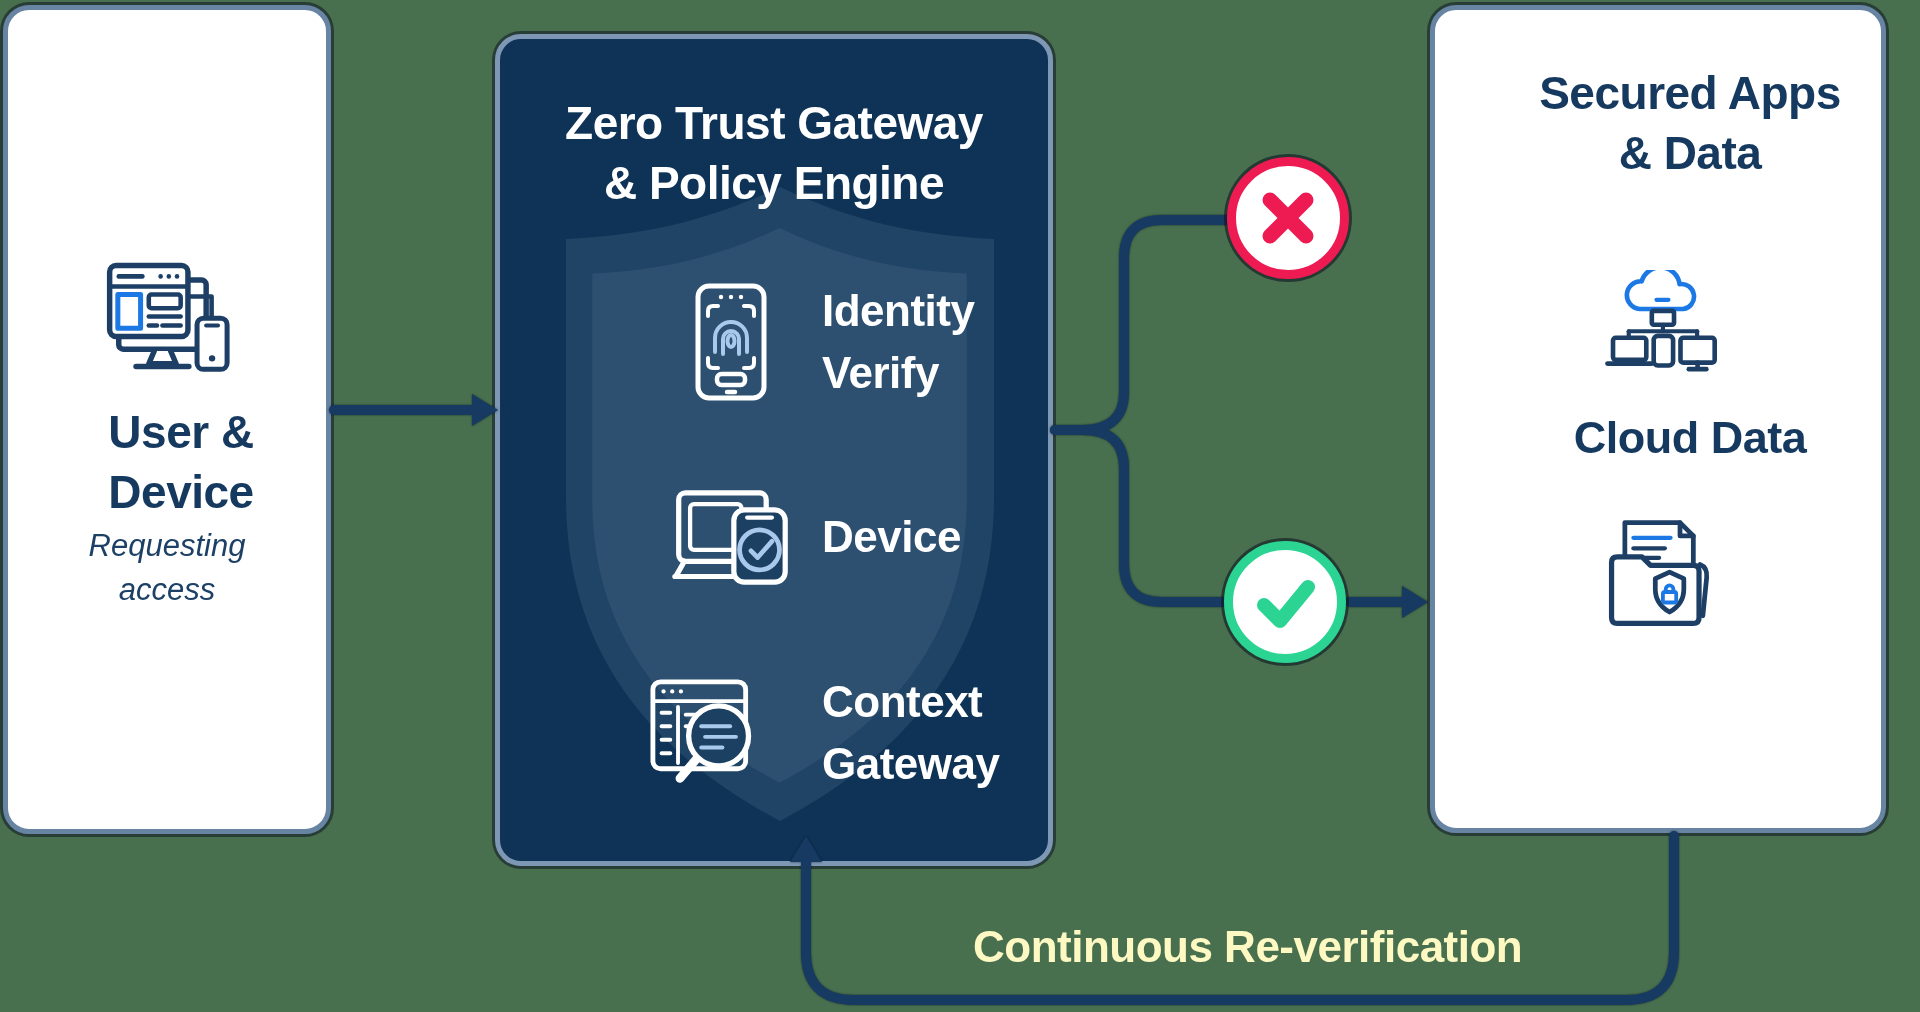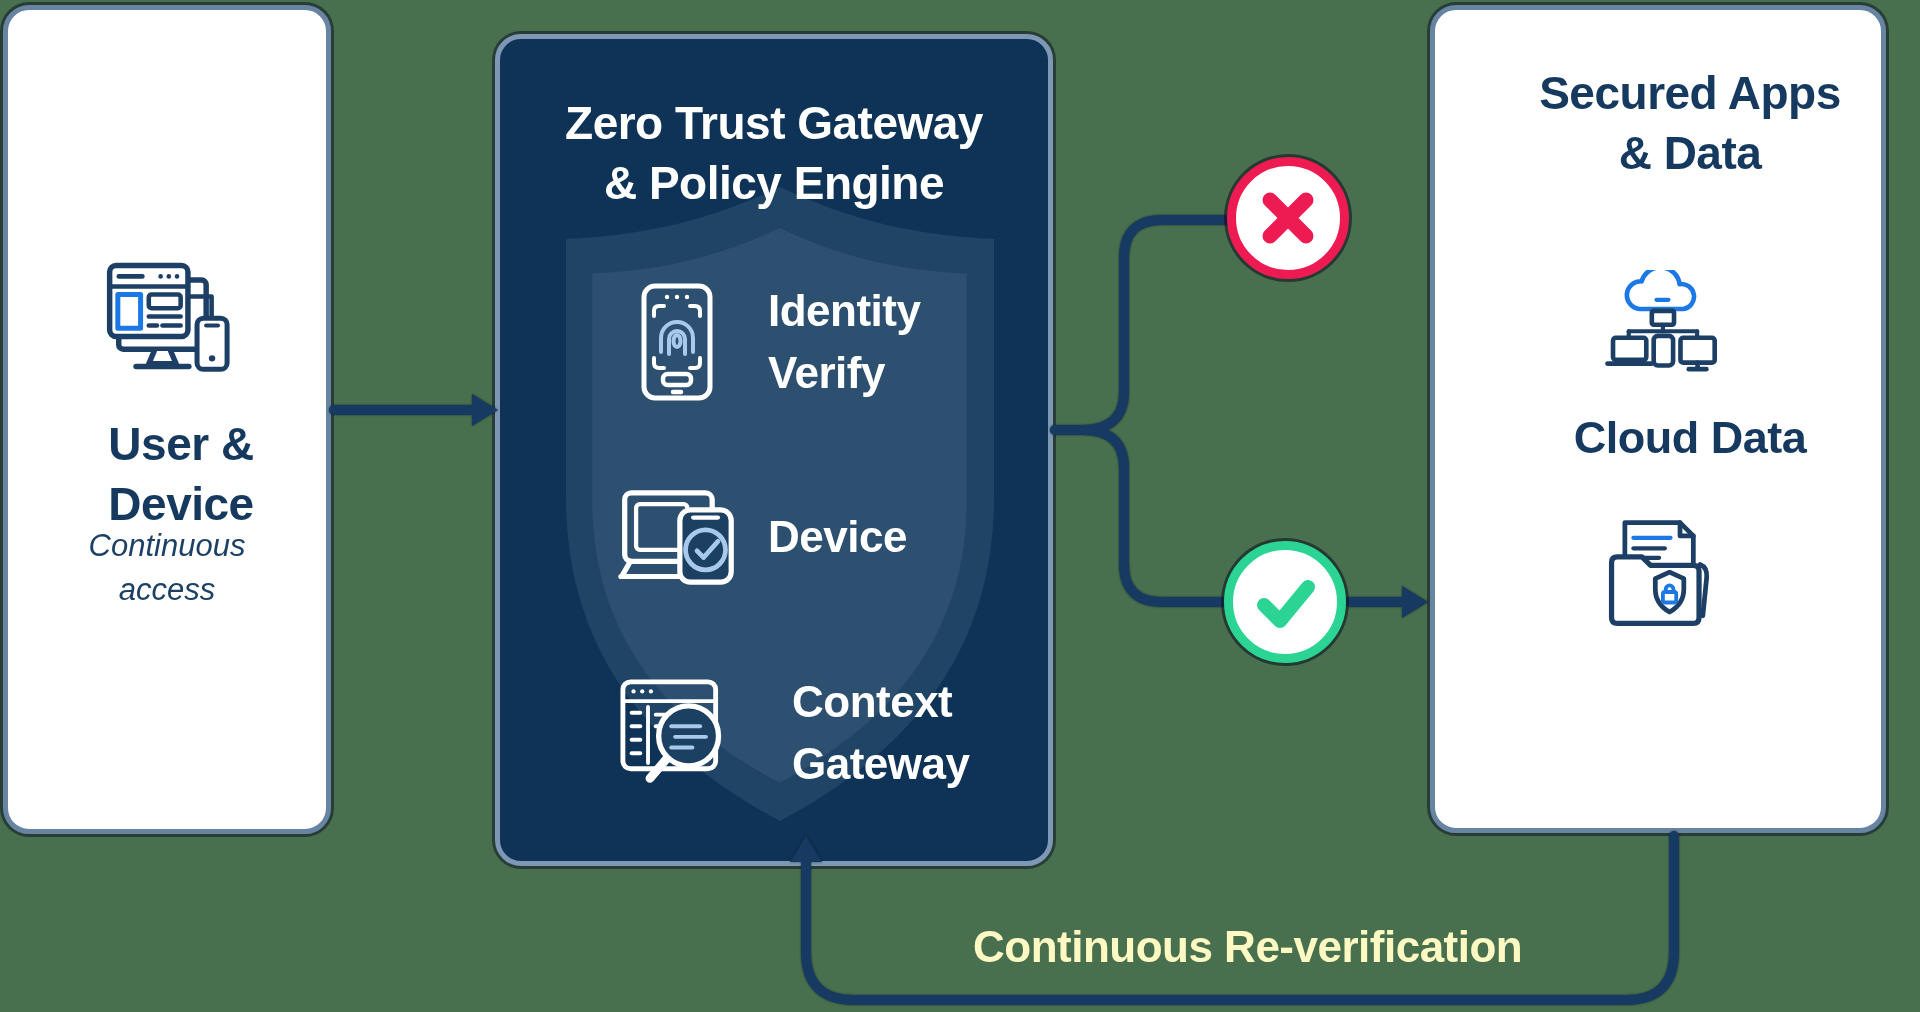--- a/index.html
+++ b/index.html
@@ -40,28 +40,28 @@
   .item-label-2line { line-height:62px; font-size:46px; }
 
   .loop-label {
     position:absolute; left:973px; top:925px; width:560px;
     color:#fef9c3; font-size:44px; line-height:44px;
     white-space:nowrap;
   }
 
   
   .user-icon    { position:absolute; left:calc(50% - 63px); top:250px; }
-  .user-title   { position:absolute; top:404px; width:100%;padding-left:28px; }
+  .user-title   { position:absolute; top:392px; width:100%;padding-left:28px; }
   .user-subtitle{ position:absolute; top:514px; width:100%; }
 
   
   .gateway-title { position:absolute; top:54px; left:calc(50% - 220px); width:440px; }
   .feature-row {
     position:absolute; left:112px; width:420px; height:150px;
-    display:flex; align-items:center;
+    display:flex; align-items:center;justify-content:flex-end;
   }
   .feature-row .icon-box { flex:0 0 130px; display:flex; align-items:center; justify-content:center; }
   .feature-row .feature-label { margin-left:26px; }
   .row-identity { top:228px; }
   .row-device   { top:423px; }
   .row-context  { top:619px;gap:24px; }
 
   
   .secured-title { position:absolute; top:53px; width:100%; }
   .cloud-icon    { position:absolute; left:calc(50% - 57px); top:260px; }
@@ -114,21 +114,21 @@
         <rect x="102" y="64" width="33" height="56" rx="7" fill="#fff" stroke-width="5.5"></rect>
         <path d="M112 72 H125" stroke-width="4.5"></path>
         <circle cx="118.5" cy="108" r="3.5" fill="#1d3f66" stroke="none"></circle>
       </g>
     </svg>
     <h2 class="title-navy user-title">
       <span>User &amp;</span>
       <span>Device</span>
     </h2>
     <p class="subtitle user-subtitle">
-      <span>Continuous</span>
+      <span>Requesting</span>
       <span>access</span>
     </p>
   </section>
 
   <section class="panel panel-gateway">
     <svg class="shield-watermark" viewBox="0 0 440 660" width="440" height="660">
       <path d="M220 8 C292 42 354 56 434 60 L434 318 C434 474 348 574 220 642 C92 574 6 474 6 318 L6 60 C86 56 148 42 220 8 Z" fill="rgba(178,205,232,0.11)"></path>
       <path d="M220 8 C292 42 354 56 434 60 L434 318 C434 474 348 574 220 642 C92 574 6 474 6 318 L6 60 C86 56 148 42 220 8 Z" fill="rgba(178,205,232,0.09)" transform="translate(27,42) scale(0.875)"></path>
     </svg>
 

